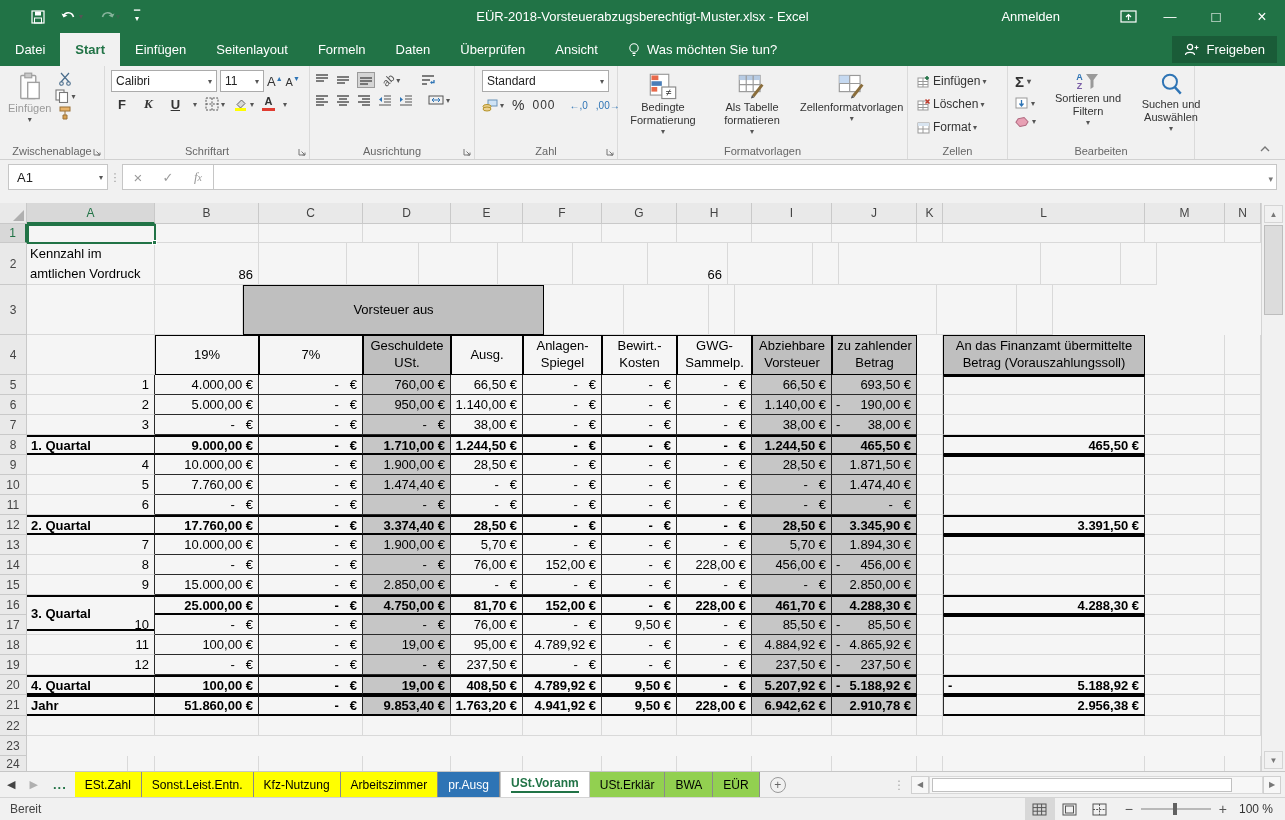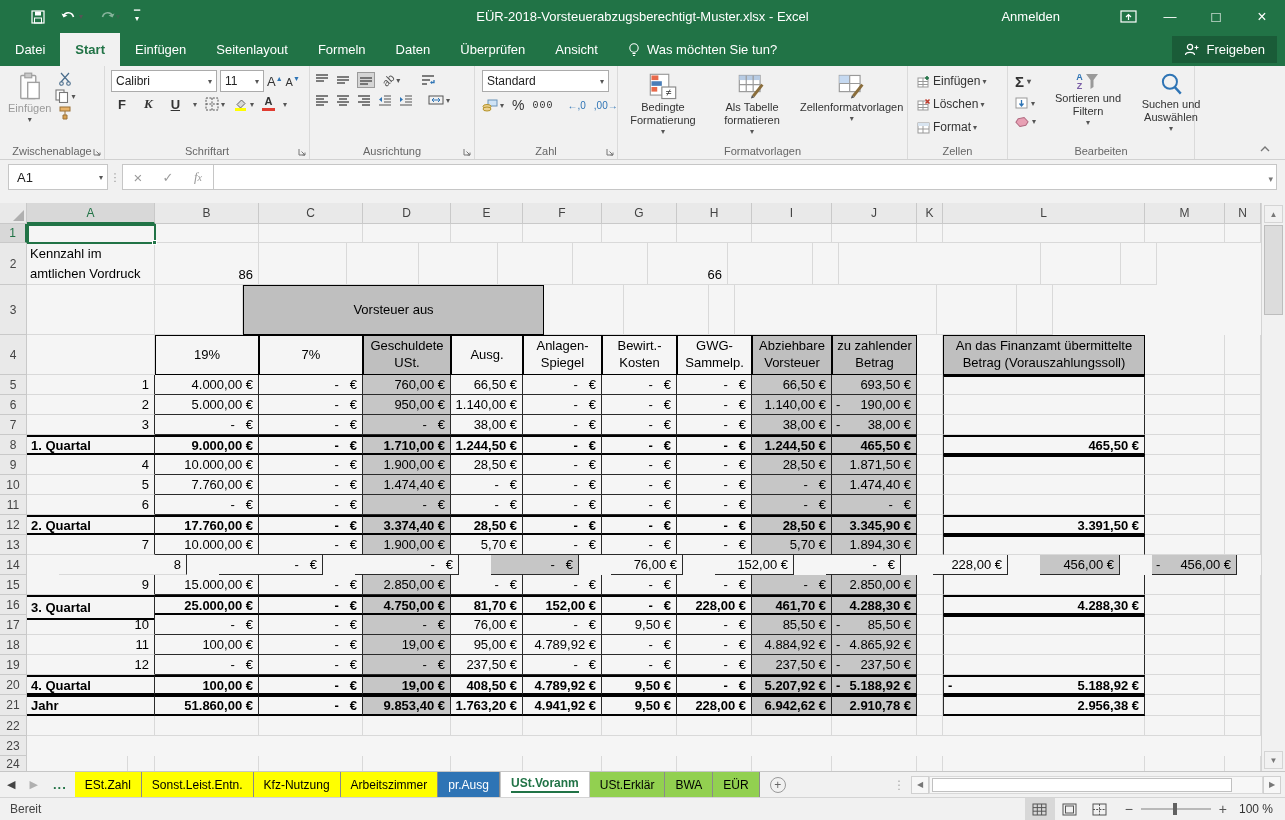--- a/index.html
+++ b/index.html
@@ -373,21 +373,21 @@
         <div class="row" style="gap:8px;">
           <span class="ic" style="gap:2px;">
             <svg width="16" height="14" viewBox="0 0 16 14">
                 <rect x="6" y="2" width="9" height="6" fill="#cfe3f5" stroke="#6b93b8"></rect>
                 <ellipse cx="5" cy="8.5" rx="4" ry="2" fill="#ecd292" stroke="#b59329"></ellipse>
                 <ellipse cx="5" cy="11" rx="4" ry="2" fill="#ecd292" stroke="#b59329"></ellipse>
               </svg>
               <span class="arrow">▾</span>
           </span>
           <span style="font-size:14px;color:#333;">%</span>
-          <span style="font-size:10px;color:#333;letter-spacing:1px;font-family:Liberation Mono, monospace;">000</span>
+          <span style="font-size:12px;color:#333;letter-spacing:1px;">000</span>
           <span style="font-size:10px;color:#2e74b5;margin-left:6px;">←,0</span>
           <span style="font-size:10px;color:#2e74b5;">,00→</span>
         </div>
       </div>
       <div class="glabel">Zahl</div>
       <span class="launcher">
         <svg width="10" height="10" viewBox="0 0 10 10">
             <path d="M2 2 v6 h6" fill="none" stroke="#777"></path>
             <path d="M4.5 4.5 L8 8 M8 5.5 V8 H5.5" fill="none" stroke="#777"></path>
           </svg>
@@ -773,21 +773,21 @@
           <div class="c tb ar" style="width: 79px; height: 20px;">-   €</div>
           <div class="c tb ar" style="width: 75px; height: 20px;">-   €</div>
           <div class="c tb ar" style="width: 75px; height: 20px;">-   €</div>
           <div class="c tb gf ar" style="width: 80px; height: 20px;">5,70 €</div>
           <div class="c tb gf ar" style="width: 85px; height: 20px;">1.894,30 €</div>
           <div class="c " style="width: 26px; height: 20px;"></div>
           <div class="c lbx lt" style="width: 202px; height: 20px;"></div>
           <div class="c " style="width: 80px; height: 20px;"></div>
           <div class="c " style="width: 36px; height: 20px;"></div>
         </div>
-        <div class="grow" style="height: 20px; gap: 32px;">
+        <div class="grow" style="height: 20px;">
           <div class="grh" style="height: 20px;">14</div>
           <div class="c ta ar" style="width: 128px; height: 20px;">8</div>
           <div class="c tb ar" style="width: 104px; height: 20px;">-   €</div>
           <div class="c tb ar" style="width: 104px; height: 20px;">-   €</div>
           <div class="c tb gf ar" style="width: 88px; height: 20px;">-   €</div>
           <div class="c tb ar" style="width: 72px; height: 20px;">76,00 €</div>
           <div class="c tb ar" style="width: 79px; height: 20px;">152,00 €</div>
           <div class="c tb ar" style="width: 75px; height: 20px;">-   €</div>
           <div class="c tb ar" style="width: 75px; height: 20px;">228,00 €</div>
           <div class="c tb gf ar" style="width: 80px; height: 20px;">456,00 €</div>
@@ -809,21 +809,21 @@
           <div class="c tb ar" style="width: 75px; height: 20px;">-   €</div>
           <div class="c tb gf ar" style="width: 80px; height: 20px;">-   €</div>
           <div class="c tb gf ar" style="width: 85px; height: 20px;">2.850,00 €</div>
           <div class="c " style="width: 26px; height: 20px;"></div>
           <div class="c lbx" style="width: 202px; height: 20px;"></div>
           <div class="c " style="width: 80px; height: 20px;"></div>
           <div class="c " style="width: 36px; height: 20px;"></div>
         </div>
         <div class="grow" style="height: 20px;">
           <div class="grh" style="height: 20px;">16</div>
-          <div class="c ta q al" style="width: 128px; height: 25px;">3. Quartal</div>
+          <div class="c ta q al" style="width: 128px; height: 36px;">3. Quartal</div>
           <div class="c tb q ar" style="width: 104px; height: 20px;">25.000,00 €</div>
           <div class="c tb q ar" style="width: 104px; height: 20px;">-   €</div>
           <div class="c tb gf q ar" style="width: 88px; height: 20px;">4.750,00 €</div>
           <div class="c tb q ar" style="width: 72px; height: 20px;">81,70 €</div>
           <div class="c tb q ar" style="width: 79px; height: 20px;">152,00 €</div>
           <div class="c tb q ar" style="width: 75px; height: 20px;">-   €</div>
           <div class="c tb q ar" style="width: 75px; height: 20px;">228,00 €</div>
           <div class="c tb gf q ar" style="width: 80px; height: 20px;">461,70 €</div>
           <div class="c tb gf q ar" style="width: 85px; height: 20px;">4.288,30 €</div>
           <div class="c " style="width: 26px; height: 20px;"></div>

